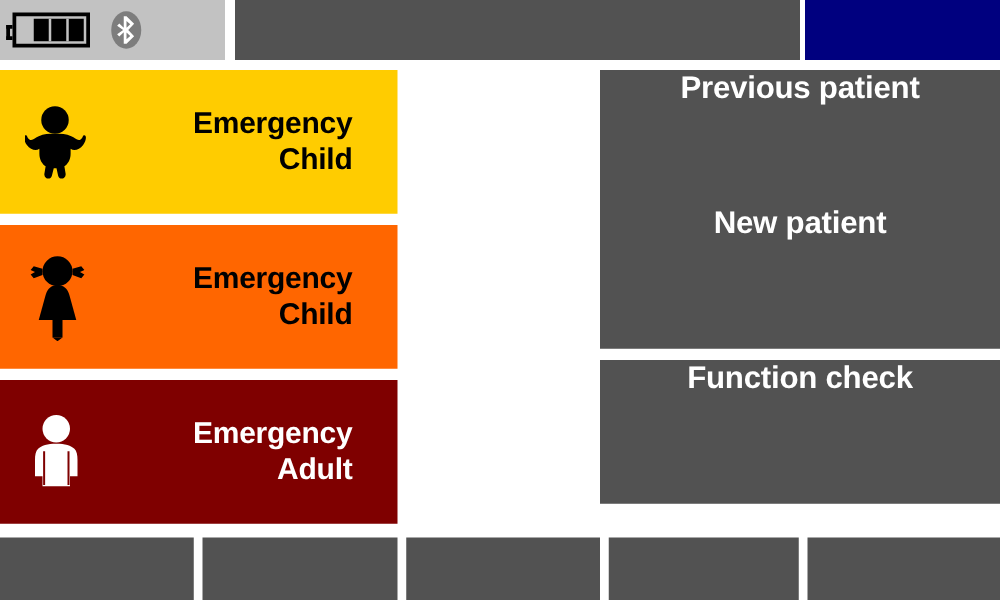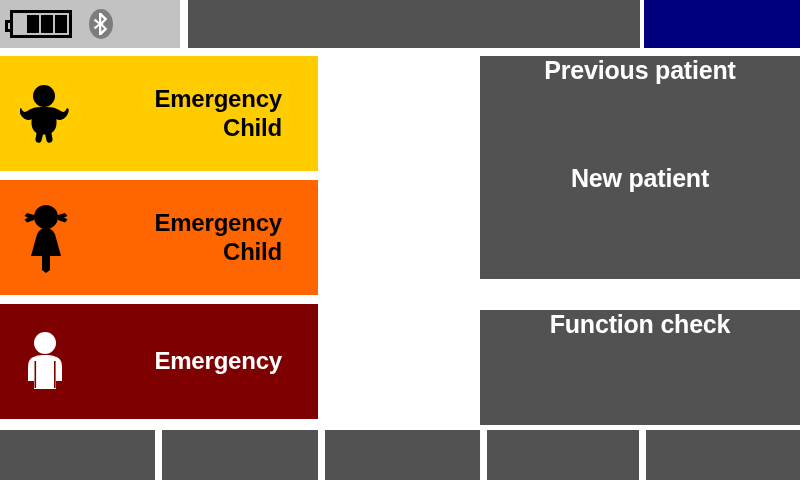--- a/index.html
+++ b/index.html
@@ -123,21 +123,21 @@
     color: #ffffff;
     display: flex;
     align-items: flex-start;
     justify-content: center;
     font-size: 25px;
     font-weight: bold;
     letter-spacing: -0.2px;
   }
   #btn-previous-patient { top: 56px; }
   #btn-new-patient      { top: 164px; }
-  #btn-function-check   { top: 310px; }
+  #btn-function-check   { top: 288px; }
 
   
   #bottom-bar {
     position: absolute;
     left: 0; top: 430px;
     width: 800px; height: 50px;
   }
   .softkey {
     position: absolute;
     top: 0;
@@ -215,20 +215,21 @@
       <circle cx="25" cy="12" r="11" fill="#fff"></circle>
       <path d="M25 24 C32 24 37 25.5 39.5 28 C41.5 30 42 33 42 37 L42 50
                L36 50 L36 58 L14 58 L14 50 L8 50 L8 37
                C8 33 8.5 30 10.5 28 C13 25.5 18 24 25 24 Z" fill="#fff"></path>
       <rect x="14.5" y="30" width="1.6" height="27" fill="#7f0000"></rect>
       <rect x="34" y="30" width="1.6" height="27" fill="#7f0000"></rect>
     </svg>
   </div>
   <div class="tile-label">
     <span>Emergency</span>
+    <span class="l2">Adult</span>
   </div>
 </div>
 
 <div class="action-btn" id="btn-previous-patient">
   <span>Previous patient</span>
 </div>
 <div class="action-btn" id="btn-new-patient">
   <span>New patient</span>
 </div>
 <div class="action-btn" id="btn-function-check">

